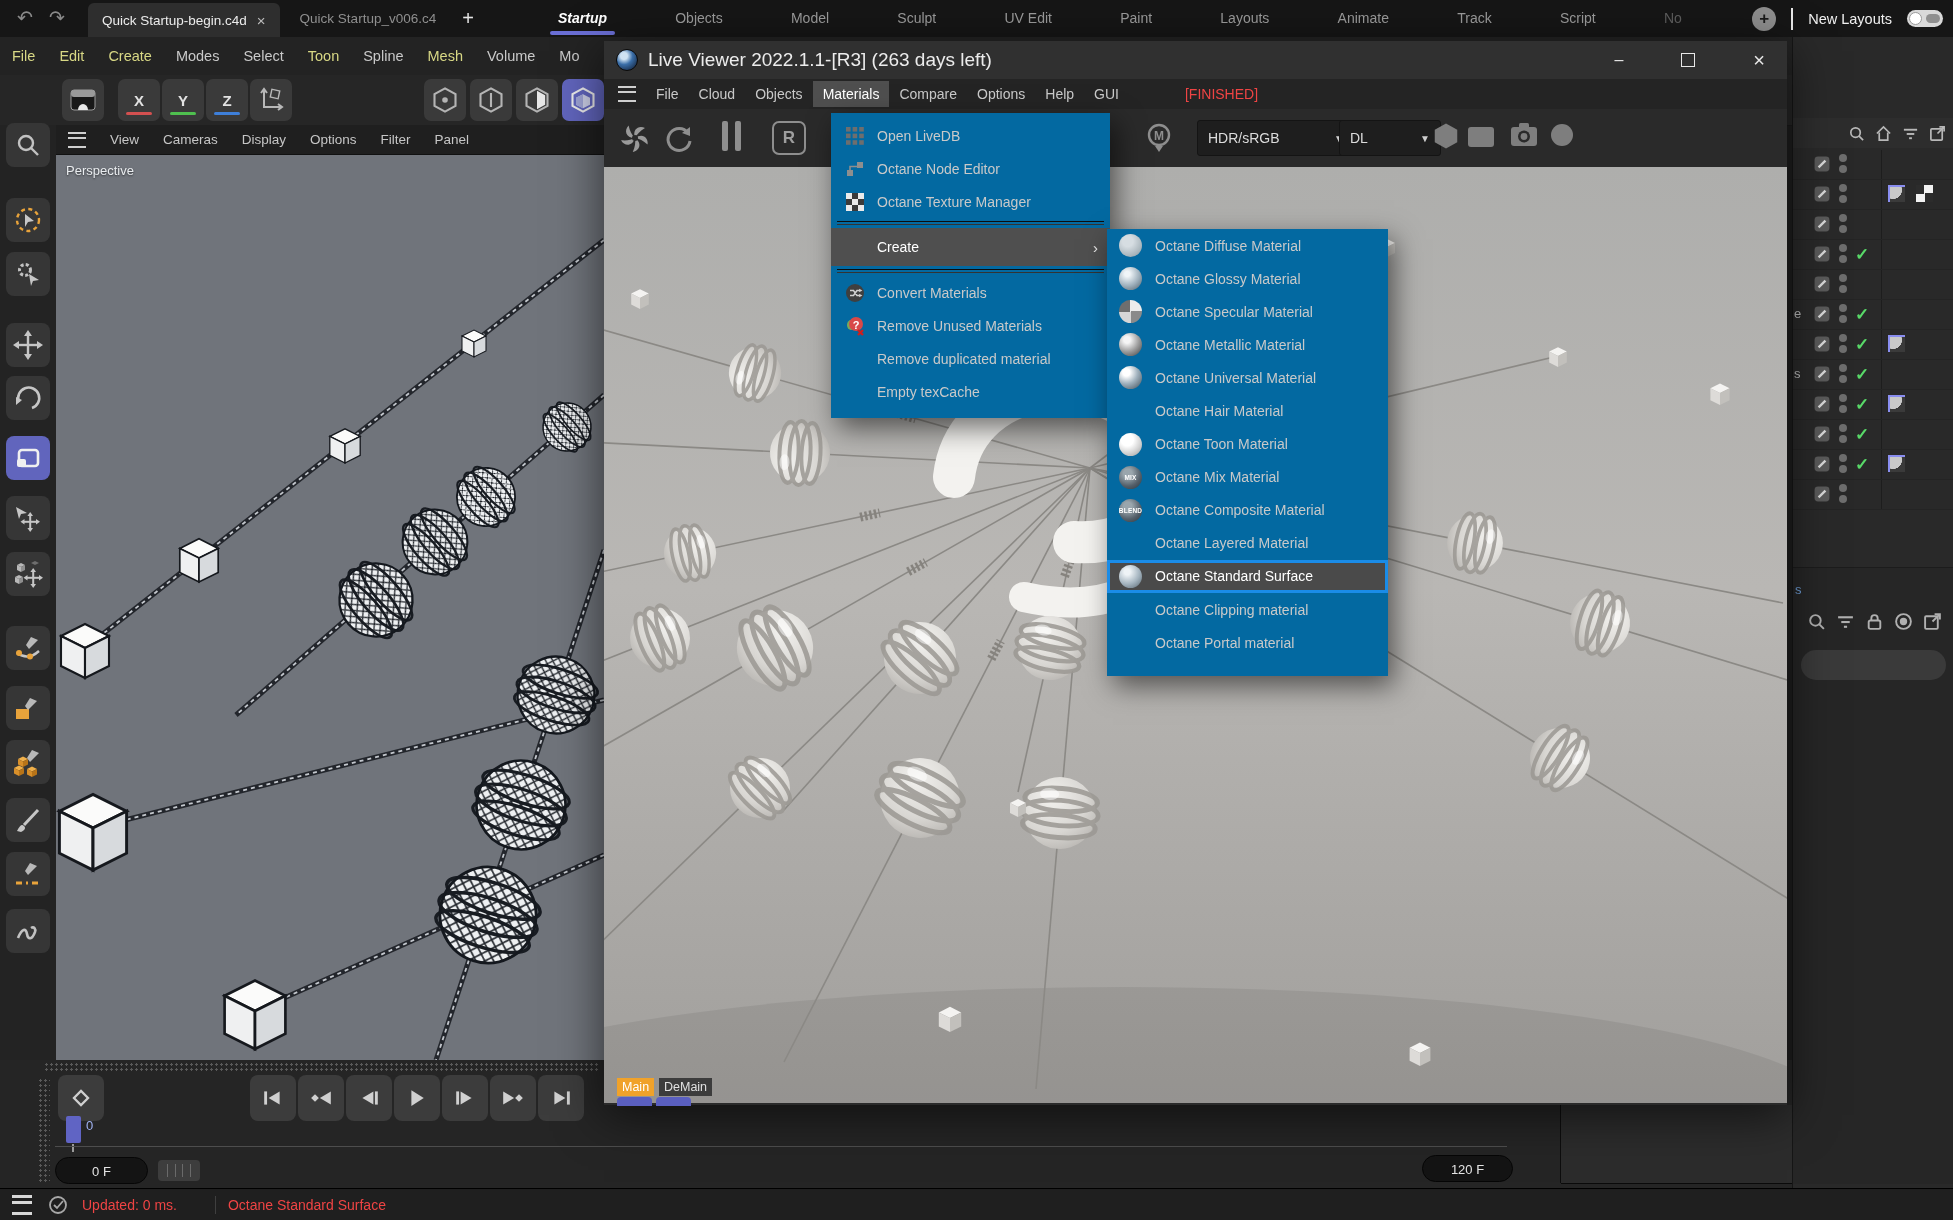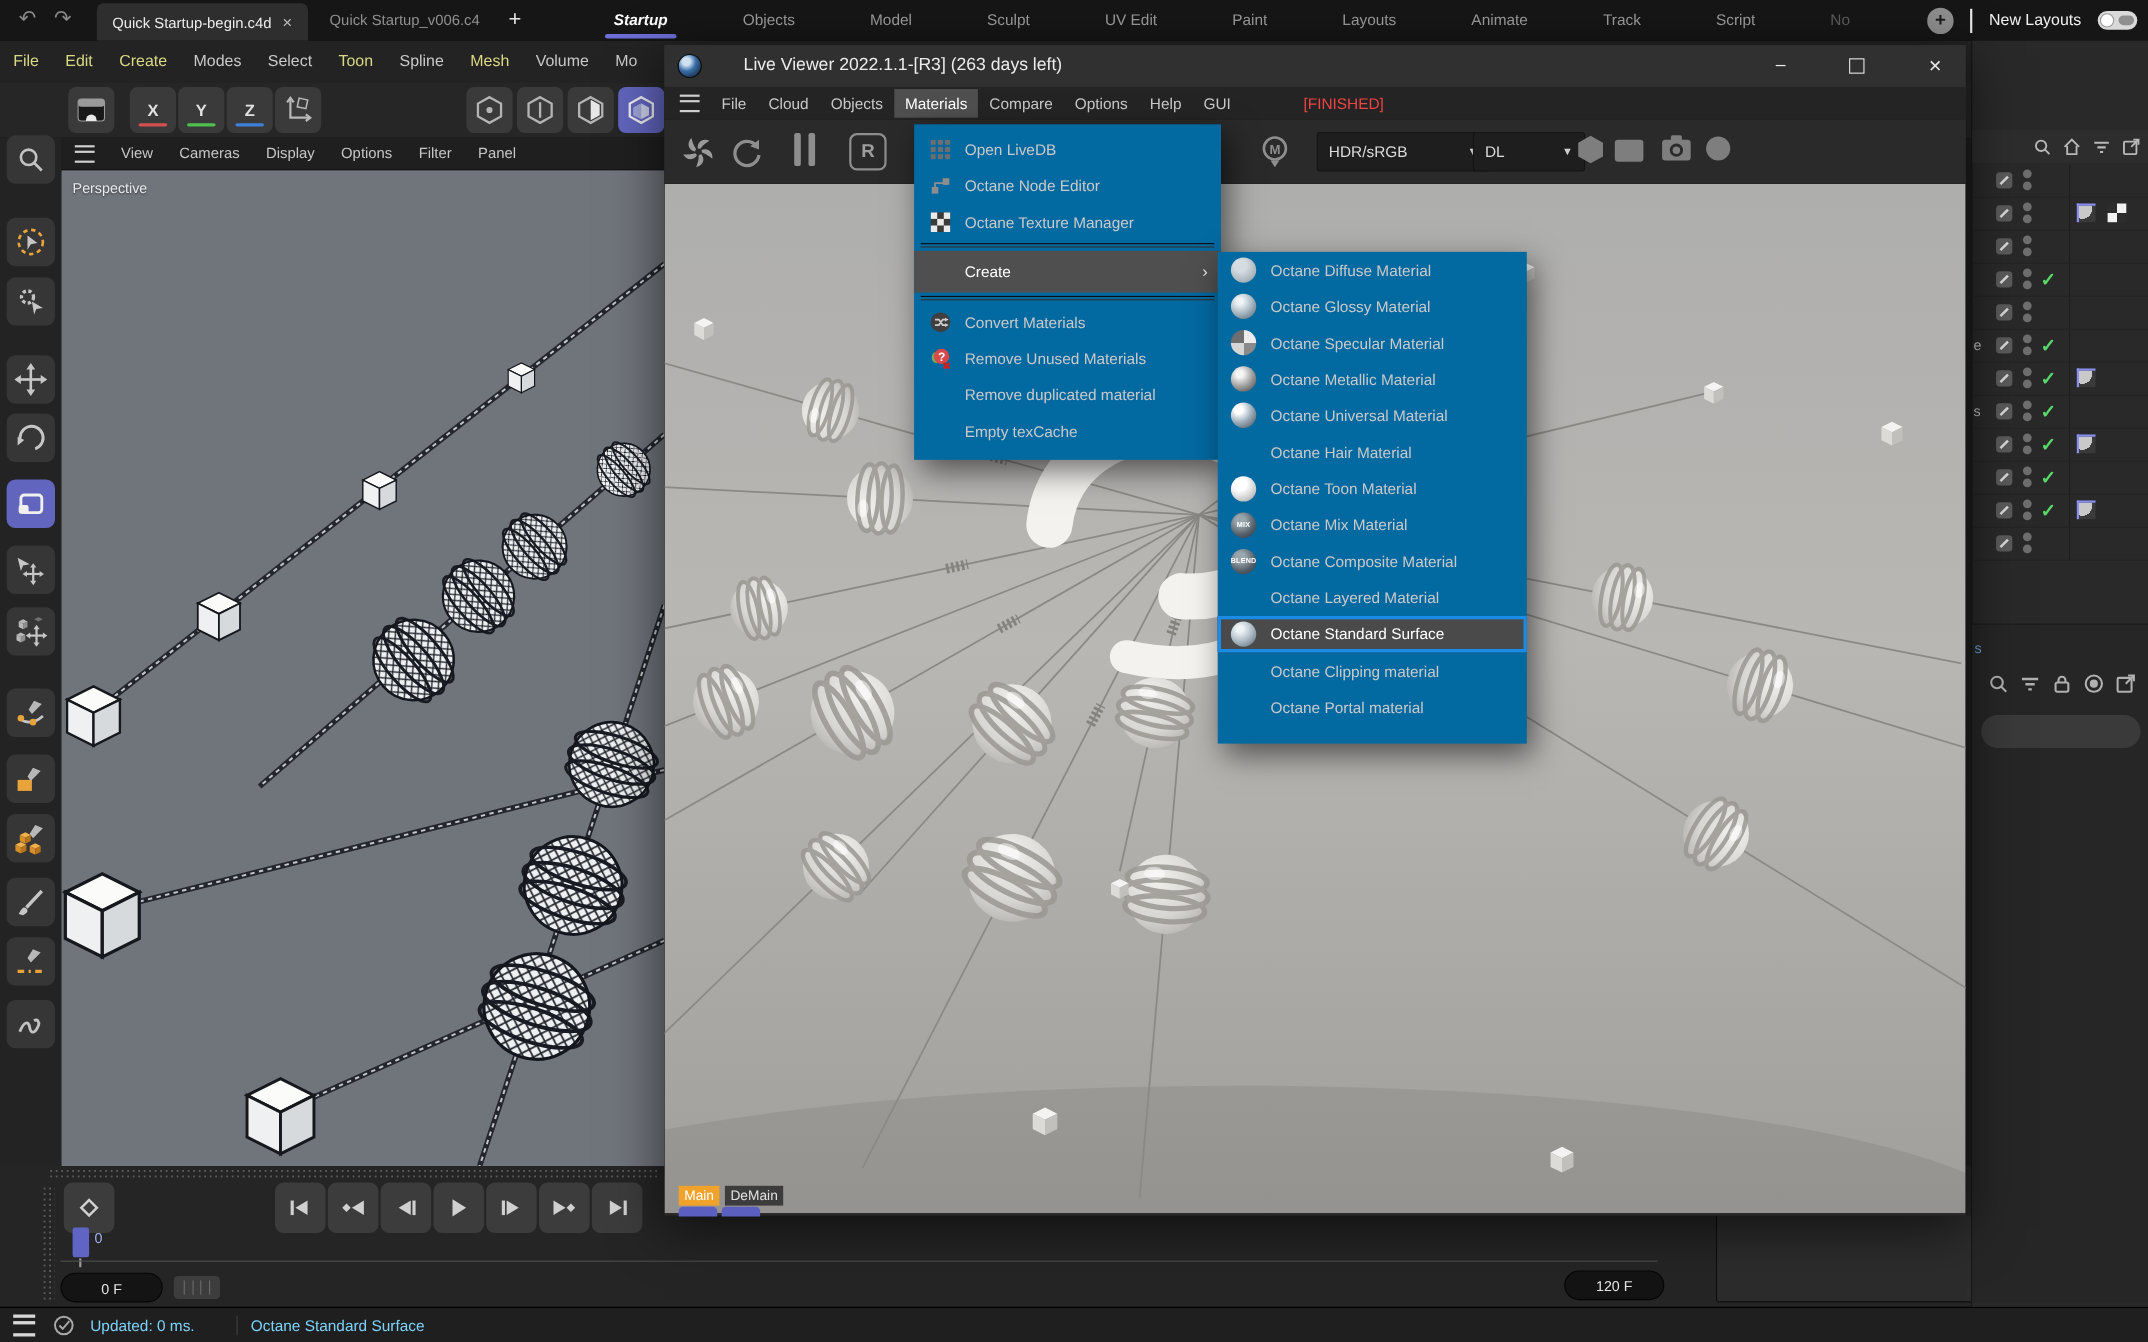--- a/index.html
+++ b/index.html
@@ -62,21 +62,21 @@
   .transport .tbtn{position:static;}
   .playhead{position:absolute;left:66px;top:56px;width:15px;height:27px;background:#6064c4;border-radius:2px;}
   .ph-tick{position:absolute;left:72px;top:84px;width:2px;height:8px;background:#9a9a9a;}
   .ph-num{position:absolute;left:86px;top:58px;font-size:13px;color:#9fb1f0;}
   .ruler{position:absolute;left:55px;top:86px;width:1452px;height:1px;background:#4d4d4d;}
   .framefield{position:absolute;height:27px;background:#141414;border:1px solid #060606;border-radius:14px;color:#e4e4e4;font-size:13px;text-align:center;line-height:27px;box-sizing:border-box;}
   .grip{position:absolute;left:158px;top:100px;width:42px;height:21px;background:#3d3d3d;border-radius:4px;display:flex;align-items:center;justify-content:space-around;padding:0 6px;box-sizing:border-box;}
   .grip i{width:7px;height:13px;border-left:1px solid #6a6a6a;border-right:1px solid #6a6a6a;}
 
   
-  .statusbar{left:0;top:1188px;width:1953px;height:32px;background:#1f1f1f;border-top:1px solid #000;display:flex;align-items:center;font-size:14px;color:#7dd3fc;}
+  .statusbar{left:0;top:1188px;width:1953px;height:32px;background:#1f1f1f;border-top:1px solid #000;display:flex;align-items:center;font-size:14px;color:#ef4444;}
   .sb-burger{margin-left:12px;width:20px;height:14px;border-top:3px solid #d8d8d8;border-bottom:3px solid #d8d8d8;position:relative;}
   .sb-burger::after{content:"";position:absolute;left:0;right:0;top:3px;height:3px;background:#d8d8d8;}
   .sb-div{width:1px;height:18px;background:#3f3f3f;margin:0 12px;}
 
   
   .rightpanel{left:1792px;top:37px;width:161px;height:1151px;background:#292929;border-left:1px solid #161616;}
   .rp-head{position:absolute;left:0;top:81px;width:161px;height:30px;display:flex;justify-content:flex-end;align-items:center;gap:10px;padding-right:8px;box-sizing:border-box;background:#2d2d2d;}
   .rp-rows{position:absolute;left:0;top:113px;width:161px;}
   .orow{position:relative;height:29px;border-bottom:1px solid #242424;}
   .ofrag{position:absolute;left:1px;top:6px;font-size:13px;color:#b9b9b9;}
@@ -87,21 +87,21 @@
   .ovline{position:absolute;left:88px;top:0;bottom:0;width:1px;background:#1d1d1d;}
   .oflag{position:absolute;left:95px;top:5px;width:17px;height:17px;background:#3a3a3a;border-top:2px solid #8a8ef0;border-left:2px solid #8a8ef0;box-sizing:border-box;background-image:radial-gradient(circle at 20% 20%,#c9c9c9 0 52%,transparent 53%);}
   .ochecker{position:absolute;left:123px;top:5px;width:17px;height:17px;background:conic-gradient(#f2f2f2 0 25%,#2c2c2c 0 50%,#f2f2f2 0 75%,#2c2c2c 0);}
   .rp-lower{position:absolute;left:0;top:530px;width:161px;height:616px;background:#262626;border-top:1px solid #1c1c1c;}
   .rp-frag2{position:absolute;left:2px;top:14px;color:#6f9fd8;font-size:13px;}
   .rp-icons2{position:absolute;left:14px;top:44px;display:flex;gap:10px;}
   .rp-pill{position:absolute;left:8px;top:82px;width:145px;height:30px;background:#3a3a3a;border-radius:15px;}
 
   
   .viewer{left:604px;top:41px;width:1183px;height:1064px;background:#2a2a2a;box-shadow:0 10px 45px rgba(0,0,0,.6);z-index:10;}
-  .lv-title{position:absolute;left:0;top:0;width:100%;height:38px;background:#303030;display:flex;align-items:center;font-size:16px;color:#ececec;gap:28px;}
+  .lv-title{position:absolute;left:0;top:0;width:100%;height:38px;background:#303030;display:flex;align-items:center;font-size:19px;color:#ececec;}
   .lv-logo{margin:0 10px 0 12px;width:20px;height:20px;border-radius:50%;background:radial-gradient(circle at 35% 30%,#cfe2f2 0 18%,#3a6ea8 45%,#14233c 90%);border:1px solid #0a0a0a;}
   .lv-ctrl{position:absolute;top:0;right:0;height:38px;display:flex;align-items:center;gap:58px;padding-right:22px;color:#e8e8e8;font-size:16px;}
   .lv-max{width:12px;height:12px;border:1.5px solid #e8e8e8;}
   .lv-menubar{position:absolute;left:0;top:38px;width:100%;height:30px;background:#242424;display:flex;align-items:center;font-size:14px;color:#c9c9c9;border-bottom:1px solid #1b1b1b;}
   .lv-menubar .mi{padding:5px 10px;}
   .lv-menubar .mi.on{background:#4f4f4f;color:#fff;}
   .lv-menubar .fin{margin-left:46px;color:#ef4444;}
   .lv-toolbar{position:absolute;left:0;top:68px;width:100%;height:58px;background:#2a2a2a;border-bottom:1px solid #171717;}
   .lvt{position:absolute;top:12px;display:flex;align-items:center;justify-content:center;color:#9a9a9a;}
   .rbtn{width:30px;height:30px;border:2.5px solid #8e8e8e;border-radius:7px;color:#9e9e9e;font-weight:bold;font-size:17px;display:flex;align-items:center;justify-content:center;}

